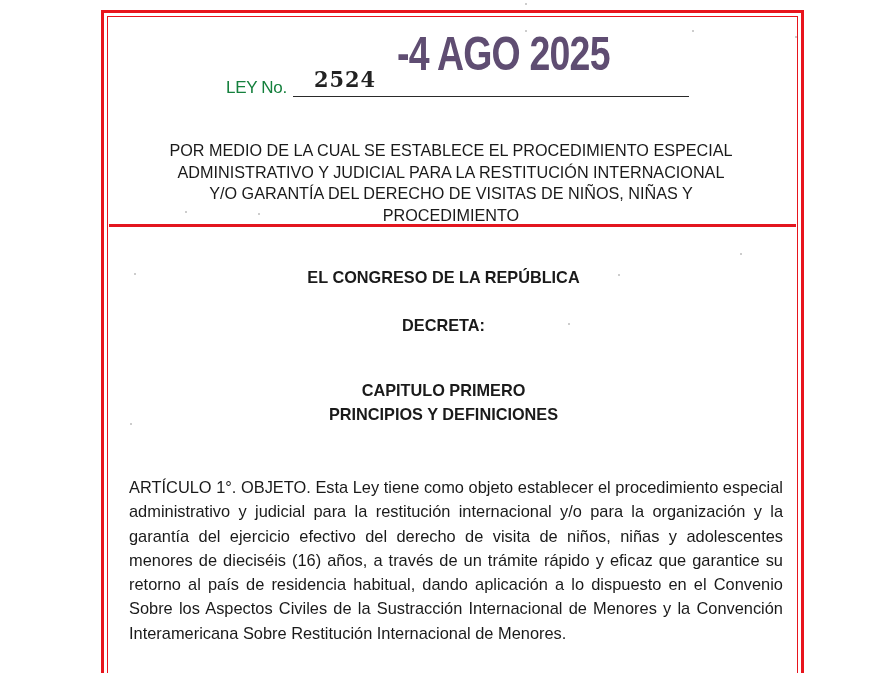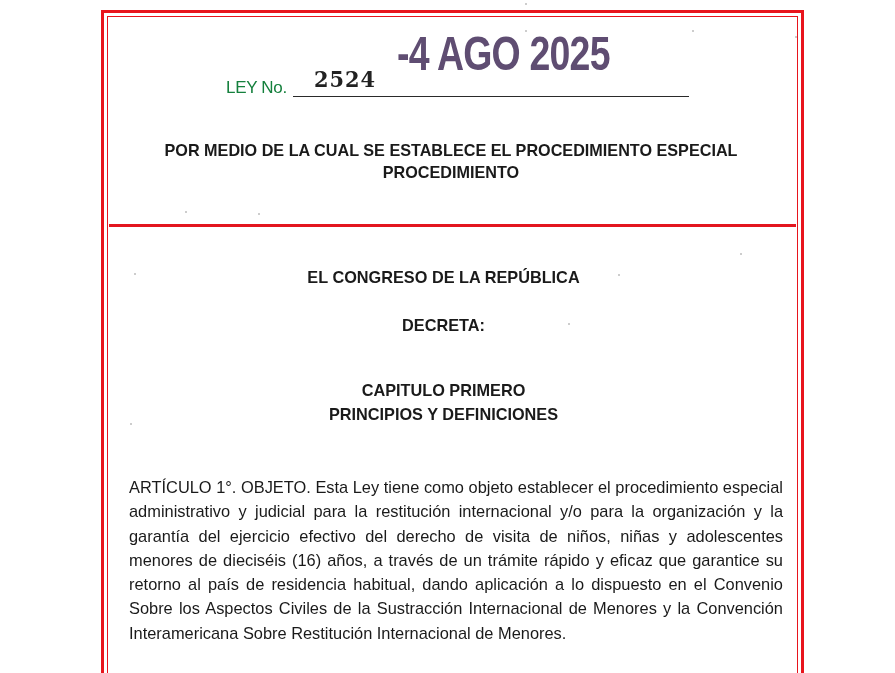--- a/index.html
+++ b/index.html
@@ -89,21 +89,21 @@
     transform-origin: left;
     line-height: 1;
     opacity: 0.9;
   }
   .title-block {
     position: absolute;
     left: 126px;
     top: 140px;
     width: 650px;
     text-align: center;
-    font-weight: bold;
+    font-weight: normal;
     font-size: 16.2px;
     line-height: 21.5px;
     color: #1a1a1a;
   }
   .center-heading {
     position: absolute;
     left: 101px;
     width: 685px;
     text-align: center;
     font-weight: bold;
@@ -146,20 +146,22 @@
 <div class="ley-row">
   <span class="ley-label">LEY No.</span>
   <span class="ley-number">2524</span>
   <div class="ley-underline"></div>
 </div>
 
 <div class="stamp-date">-4 AGO 2025</div>
 
 <div class="title-block">
   <div>POR MEDIO DE LA CUAL SE ESTABLECE EL PROCEDIMIENTO ESPECIAL</div>
+  <div>ADMINISTRATIVO Y JUDICIAL PARA LA RESTITUCIÓN INTERNACIONAL</div>
+  <div>Y/O GARANTÍA DEL DERECHO DE VISITAS DE NIÑOS, NIÑAS Y</div>
   <div>PROCEDIMIENTO</div>
 </div>
 
 <div class="center-heading congreso">EL CONGRESO DE LA REPÚBLICA</div>
 <div class="center-heading decreta">DECRETA:</div>
 <div class="center-heading chapter-1">CAPITULO PRIMERO</div>
 <div class="center-heading chapter-2">PRINCIPIOS Y DEFINICIONES</div>
 
 <div class="article"><span class="article-title">ARTÍCULO 1°. OBJETO.</span><span> Esta Ley tiene como objeto establecer el procedimiento especial administrativo y judicial para la restitución internacional y/o para la organización y la garantía del ejercicio efectivo del derecho de visita de niños, niñas y adolescentes menores de dieciséis (16) años, a través de un trámite rápido y eficaz que garantice su retorno al país de residencia habitual, dando aplicación a lo dispuesto en el Convenio Sobre los Aspectos Civiles de la Sustracción Internacional de Menores y la Convención Interamericana Sobre Restitución Internacional de Menores.</span></div>
 

